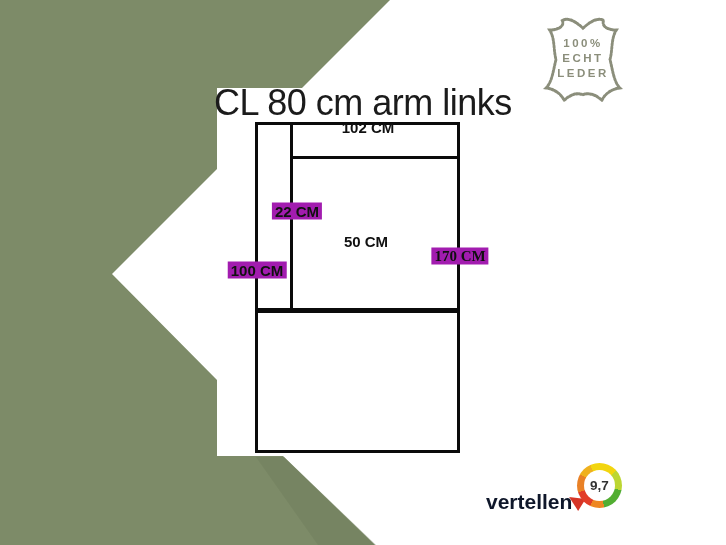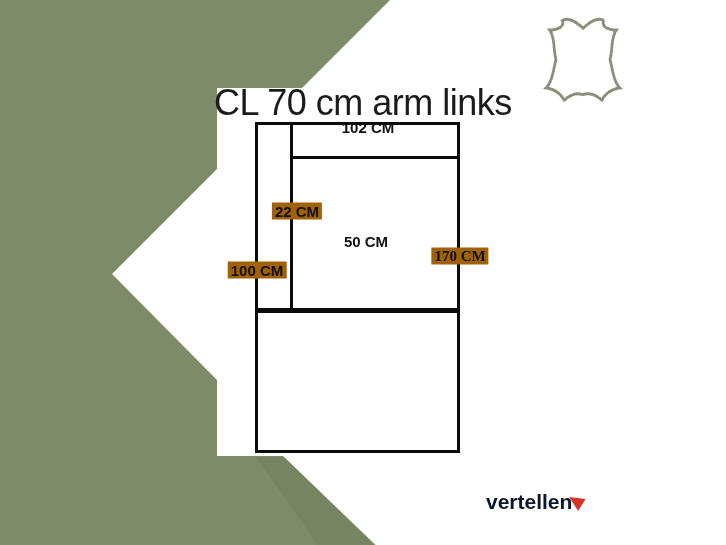--- a/index.html
+++ b/index.html
@@ -12,21 +12,21 @@
   .abs{position:absolute;}
   .title{
     left:214px;top:82px;
     font-size:36px;font-weight:400;letter-spacing:-0.5px;color:#1B1B1B;
     white-space:nowrap;
   }
   .dim-label{
     transform:translate(-50%,-50%);
     font-size:15px;font-weight:700;color:#101010;white-space:nowrap;
   }
-  .dim-label.on-line{background:#a16207;padding:0 3px;}
+  .dim-label.on-line{background:#a21caf;padding:0 3px;}
   .badge-text{
     left:538px;top:36px;width:90px;text-align:center;
     color:#8B8E7B;font-weight:700;font-size:11.5px;line-height:15px;
     letter-spacing:2.5px;
   }
   .review{left:484px;top:461px;width:170px;height:80px;}
   .brand{left:2px;top:30px;line-height:21px;white-space:nowrap;}
   .brand .l1{display:block;font-size:21px;font-weight:400;color:#6F7072;}
   .brand .l2{display:block;font-size:21px;font-weight:700;color:#0f172a;}
   .ring{
@@ -81,29 +81,39 @@
           C 83 81, 75 85, 71 93
           C 63 86, 56 85, 50 87
           C 44 85, 37 86, 29 93
           C 25 85, 17 81, 9 80
           C 16 73, 17 61, 20 50
           C 17 40, 19 28, 13 19
           C 22 19, 30 15, 27 9
           C 34 5, 43 11, 50 17 Z" fill="none" stroke="#8B8E7B" stroke-width="3.2" stroke-dasharray="2.2 1.6" stroke-linecap="round"></path>
   </svg>
 
-  <div class="abs title">CL 70 cm arm links</div>
+  <div class="abs title">CL 80 cm arm links</div>
 
+  <div class="abs badge-text">
+    <div>100%</div>
+    <div>ECHT</div>
+    <div>LEDER</div>
+  </div>
 
   <div class="abs dim-label" style="left:368px;top:127px;">102 CM</div>
   <div class="abs dim-label on-line" style="left:297px;top:211px;">22 CM</div>
   <div class="abs dim-label" style="left:366px;top:241px;">50 CM</div>
   <div class="abs dim-label on-line" style="left:257px;top:270px;">100 CM</div>
   <div class="abs dim-label on-line" style="left:460px;top:256px;font-family:Liberation Serif, serif;">170 CM</div>
 
   <div class="abs review">
     <div class="abs brand">
       <span class="l2">vertellen</span>
     </div>
     <div class="abs ring-tail"></div>
+    <div class="abs ring">
+      <div class="ring-inner">
+        <span>9,7</span>
+      </div>
+    </div>
   </div>
 
 </div>
 
 </body></html>

